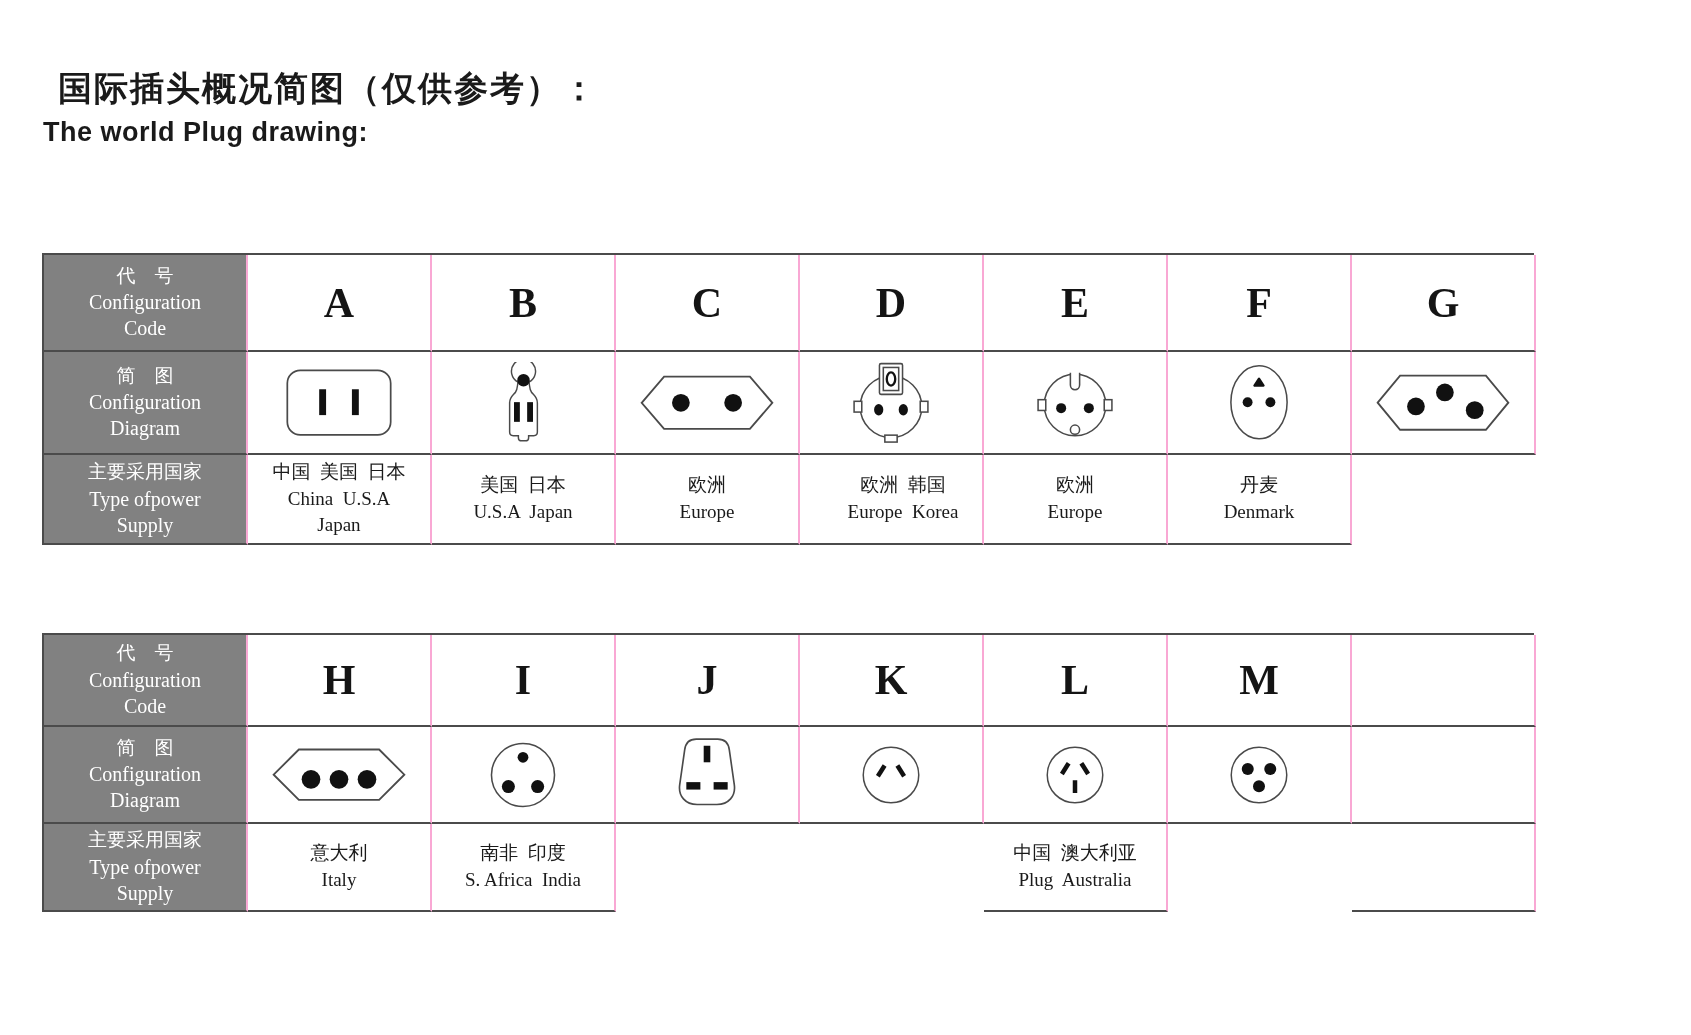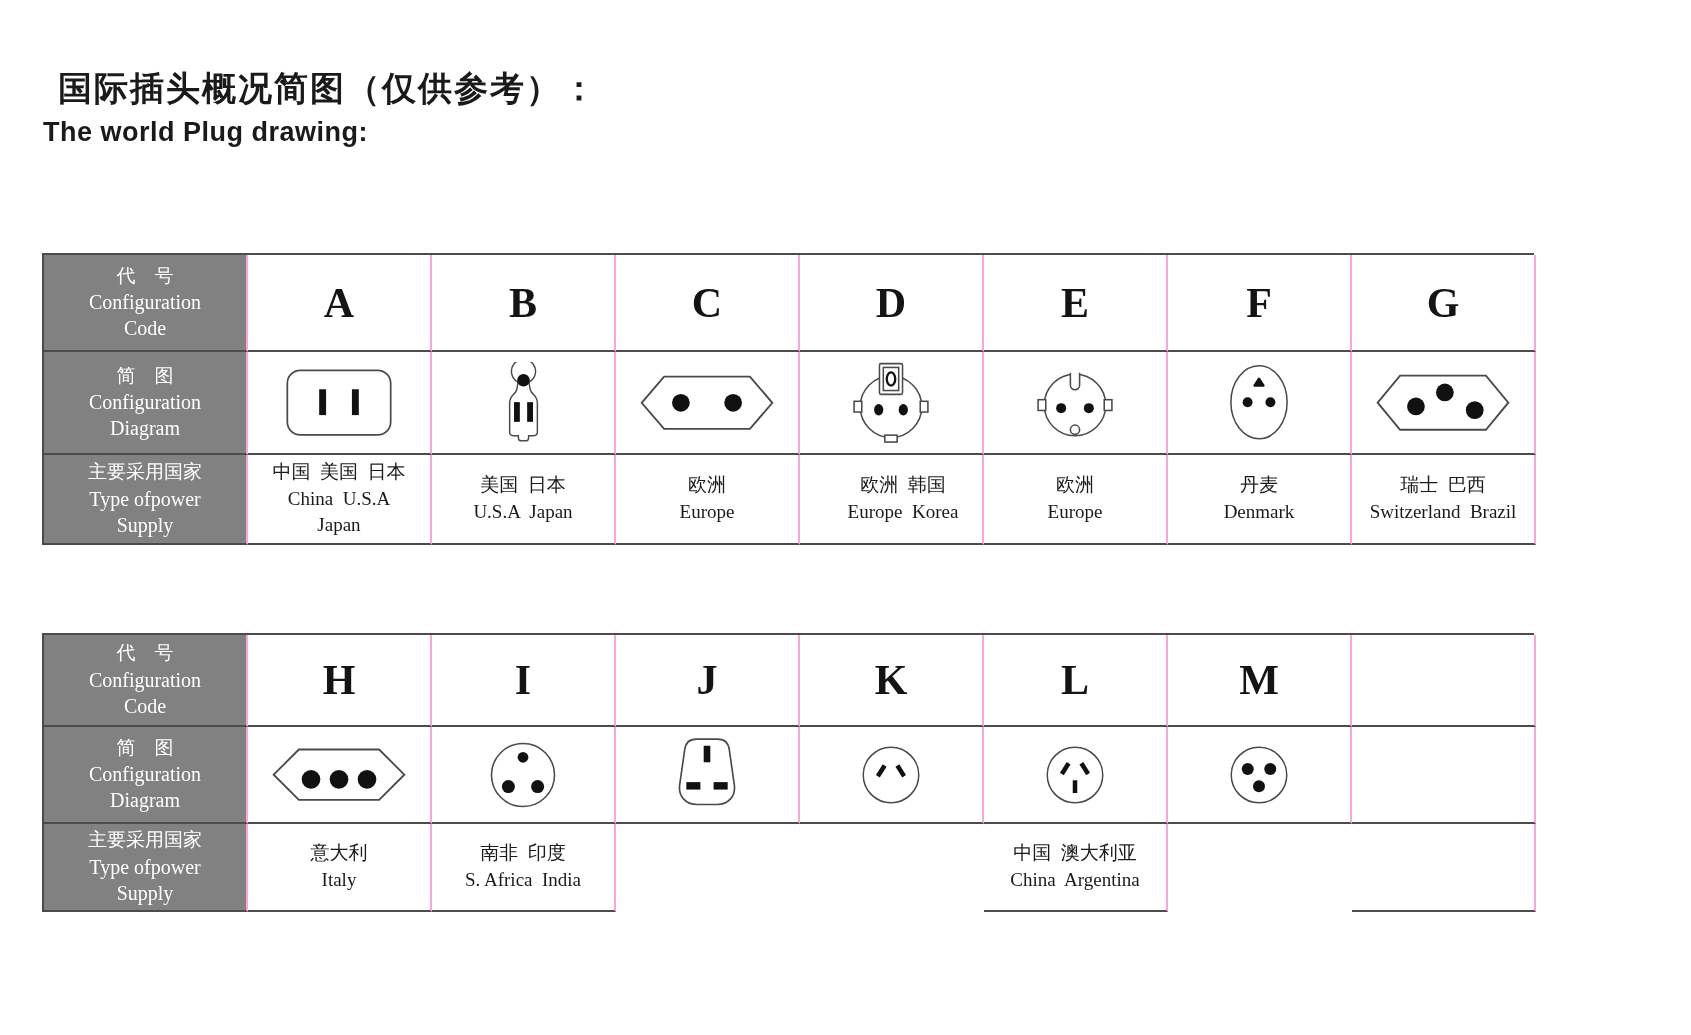--- a/index.html
+++ b/index.html
@@ -169,24 +169,20 @@
     <div class="cell diagram-cell" style="grid-area: 2 / 8;">
       <div class="diagram-wrap">
         <svg viewBox="0 0 150 70" width="140">
           <polygon points="5,35 29,6 121,6 145,35 121,64 29,64" fill="#fff" stroke="#4a4a4a" stroke-width="2"></polygon>
           <circle cx="46" cy="39" r="9.5" fill="#111"></circle>
           <circle cx="77" cy="24" r="9.5" fill="#111"></circle>
           <circle cx="109" cy="43" r="9.5" fill="#111"></circle>
         </svg>
       </div>
     </div>
-    <div class="cell country-cell" style="grid-area: 3 / 8;">
-      <div class="country-line">瑞士  巴西</div>
-      <div class="country-line">Switzerland  Brazil</div>
-    </div>
   </div>
 <div class="plug-table" id="table2">
     <div class="cell label-cell" style="grid-area: 1 / 1;">
       <div class="label-line label-zh">代　号</div>
       <div class="label-line label-en1">Configuration</div>
       <div class="label-line label-en2">Code</div>
     </div>
     <div class="cell label-cell" style="grid-area: 2 / 1;">
       <div class="label-line label-zh">简　图</div>
       <div class="label-line label-en1">Configuration</div>
@@ -254,21 +250,21 @@
         <svg viewBox="0 0 104 104" width="78">
           <circle cx="52" cy="52" r="37" fill="#fff" stroke="#4a4a4a" stroke-width="2"></circle>
           <rect x="36" y="35" width="6" height="17" fill="#111" transform="rotate(32 39 43.5)"></rect>
           <rect x="62" y="35" width="6" height="17" fill="#111" transform="rotate(-32 65 43.5)"></rect>
           <rect x="49" y="59" width="6" height="17" fill="#111"></rect>
         </svg>
       </div>
     </div>
     <div class="cell country-cell" style="grid-area: 3 / 6;">
       <div class="country-line">中国  澳大利亚</div>
-      <div class="country-line">China  Argentina</div>
+      <div class="country-line">Plug  Australia</div>
     </div>
     <div class="cell code-cell" style="grid-area: 1 / 7;">M</div>
     <div class="cell diagram-cell" style="grid-area: 2 / 7;">
       <div class="diagram-wrap">
         <svg viewBox="0 0 104 104" width="78">
           <circle cx="52" cy="52" r="37" fill="#fff" stroke="#4a4a4a" stroke-width="2"></circle>
           <circle cx="37" cy="44" r="8" fill="#111"></circle>
           <circle cx="67" cy="44" r="8" fill="#111"></circle>
           <circle cx="52" cy="67" r="8" fill="#111"></circle>
         </svg>

